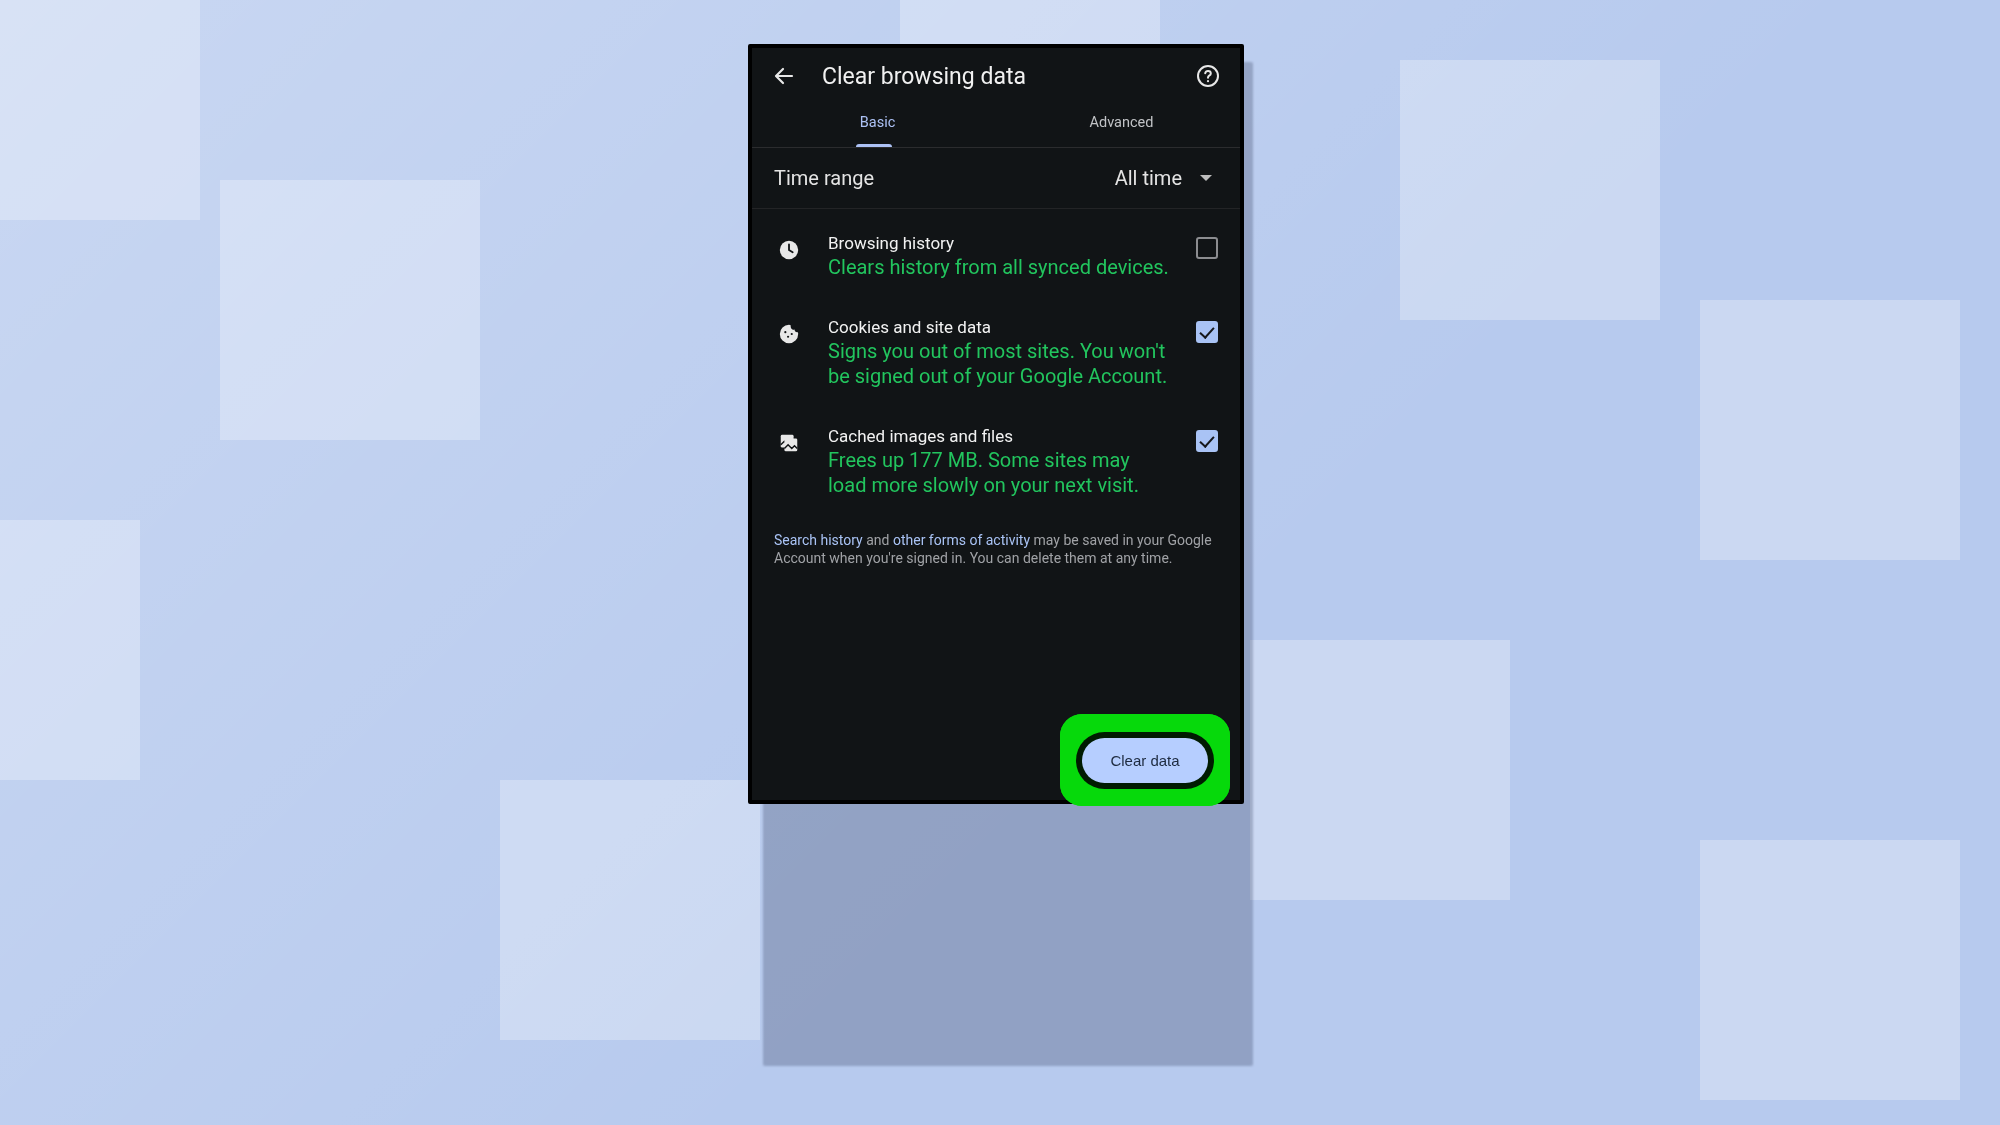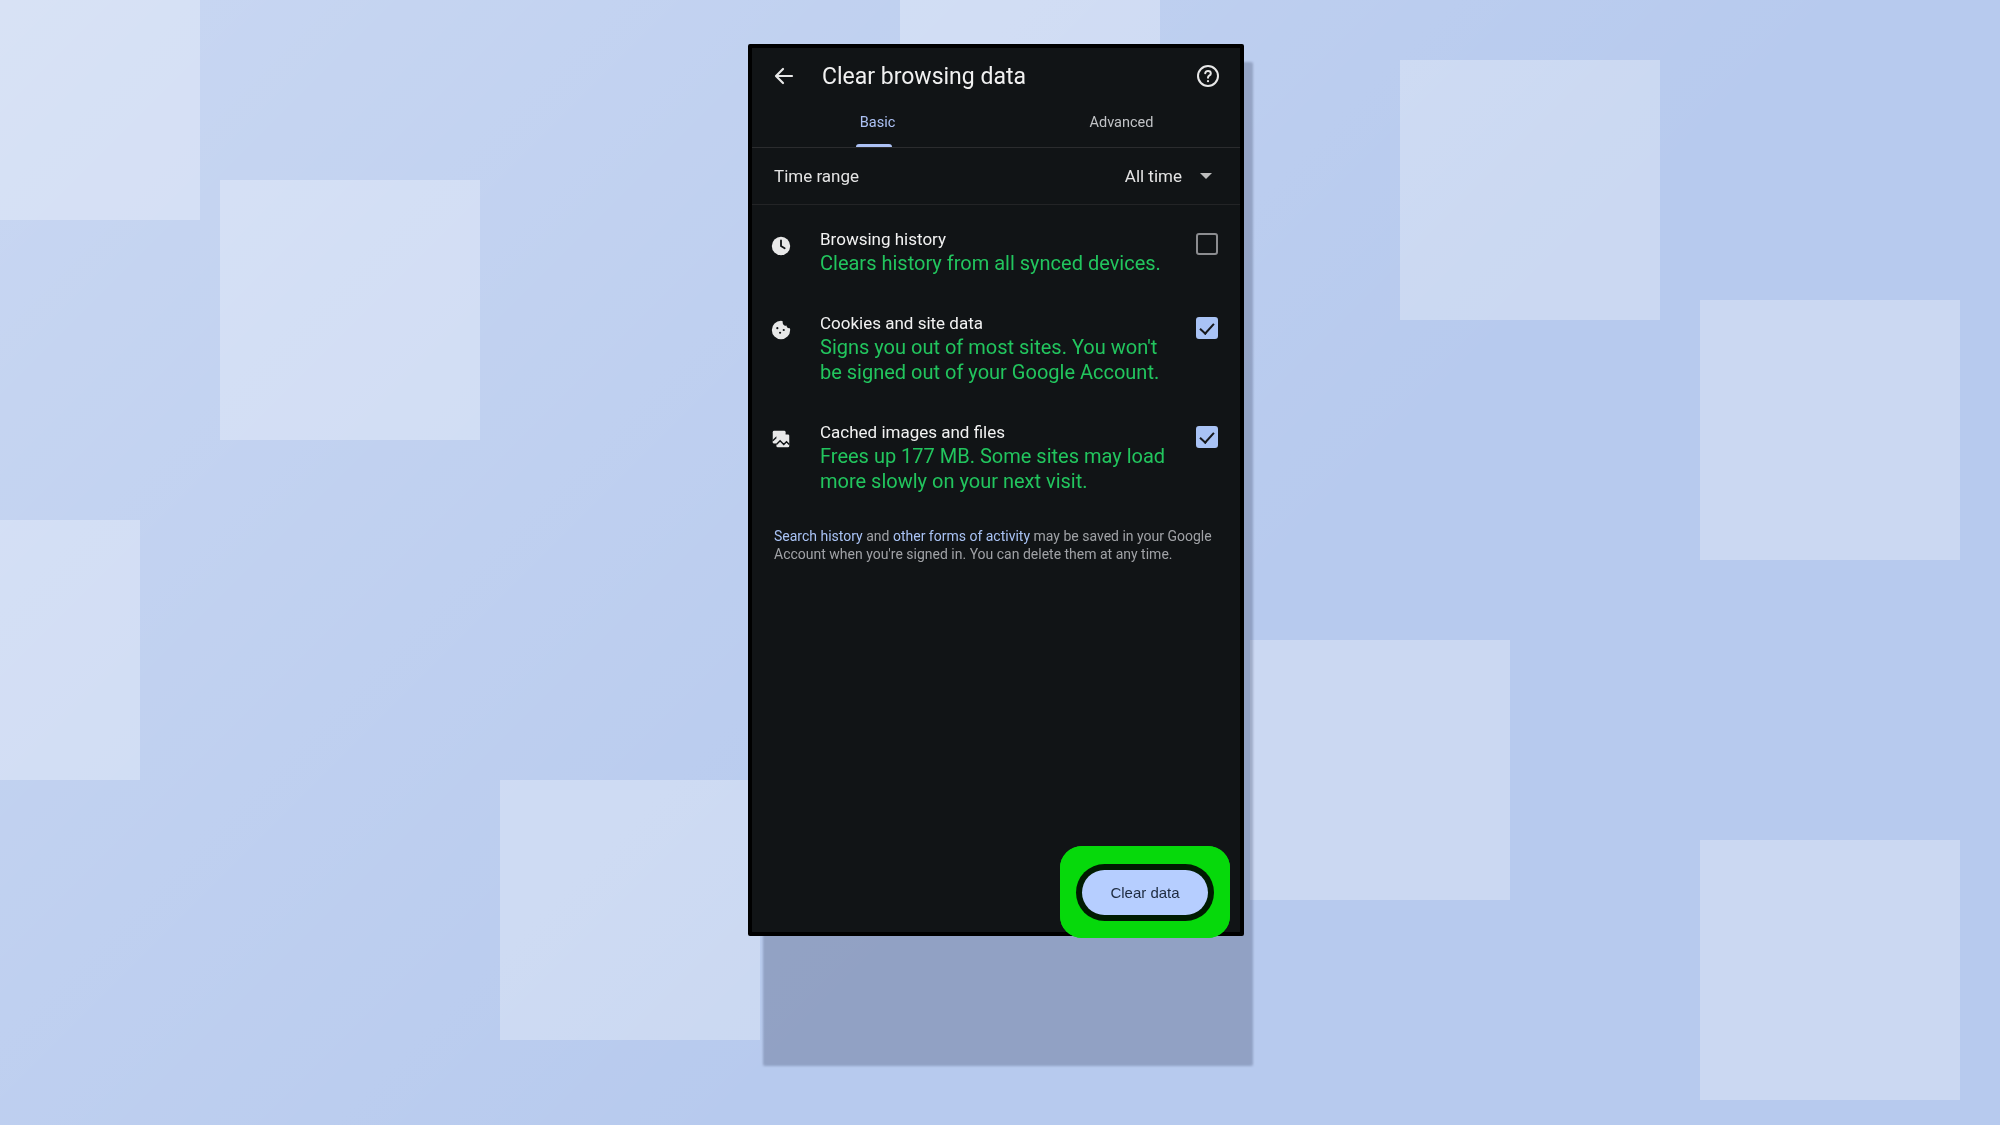--- a/index.html
+++ b/index.html
@@ -43,21 +43,21 @@
     background: rgba(30,40,70,0.25);
     filter: blur(1px);
     border-radius: 2px;
     z-index: 1;
   }
   .phone {
     position: absolute;
     top: 44px;
     left: 748px;
     width: 496px;
-    height: 892px;
+    height: 760px;
     background: #111416;
     border: 4px solid #000;
     border-radius: 2px;
     z-index: 2;
     color: #e6e6e6;
     display: flex;
     flex-direction: column;
   }
 
   
@@ -111,21 +111,21 @@
     border-radius: 3px 3px 0 0;
   }
 
   
   .time-row {
     display: flex;
     align-items: center;
     justify-content: space-between;
     padding: 18px 22px 18px 22px;
     border-bottom: 1px solid #232426;
-    font-size: 17px;
+    font-size: 20px;
     color: #e4e4e4;
   }
   .time-select {
     display: flex;
     align-items: center;
     gap: 18px;
     color: #e4e4e4;
     cursor: pointer;
   }
   .time-select .caret {
@@ -134,21 +134,21 @@
     border-right: 6px solid transparent;
     border-top: 6px solid #bdbdbd;
     margin-right: 6px;
   }
 
   
   .list { padding: 6px 0 0 0; }
   .item {
     display: flex;
     align-items: flex-start;
-    padding: 18px 22px 18px 16px;
+    padding: 18px 22px 18px 24px;
     gap: 26px;
   }
   .item .lead-icon {
     width: 26px; height: 26px;
     flex: 0 0 26px;
     display: flex; align-items: center; justify-content: center;
     color: #eaeaea;
     margin-top: 4px;
   }
   .item .text {

